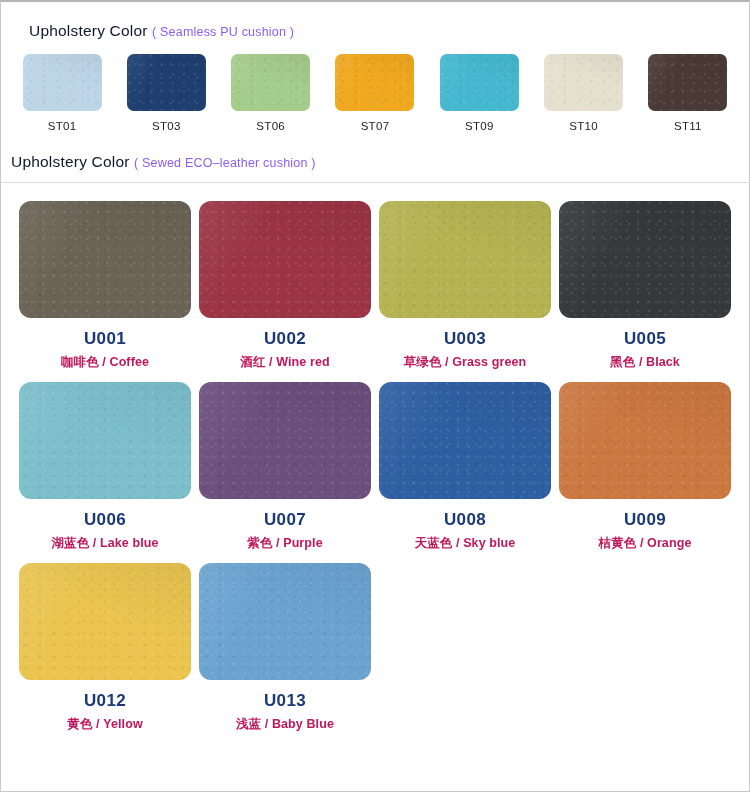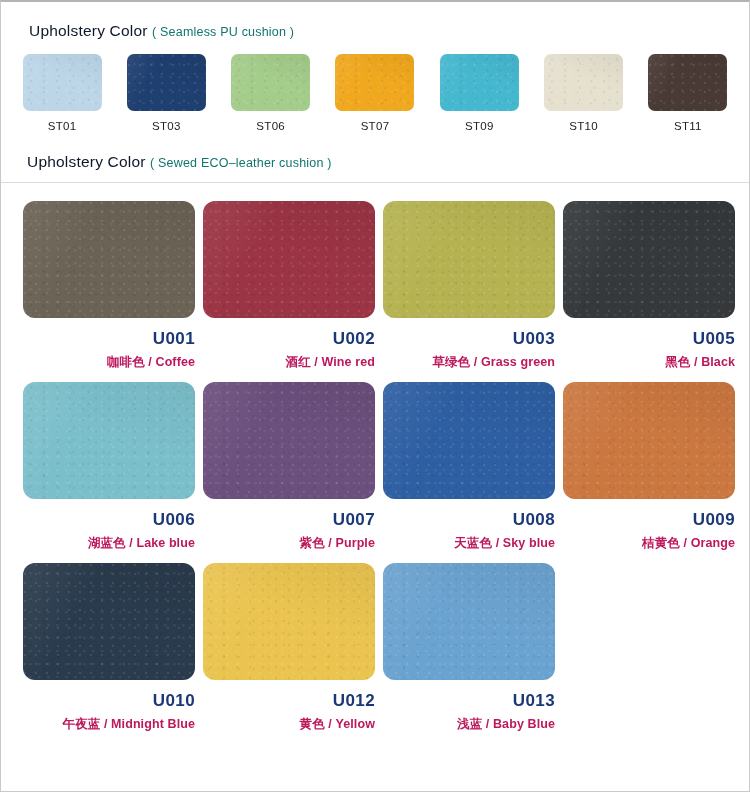--- a/index.html
+++ b/index.html
@@ -32,21 +32,21 @@
     font-weight: 400;
     letter-spacing: 0.2px;
     white-space: nowrap;
   }
   .section-title .title-main {
     font-size: 15.5px;
     color: #0f172a;
   }
   .section-title .title-sub {
     font-size: 12.5px;
-    color: #0f766e;
+    color: #8b5cf6;
   }
 
   .pu-title-wrap { padding-left: 28px; margin-bottom: 14px; }
 
   .pu-row {
     display: flex;
     padding: 0 18px;
     gap: 16px;
   }
 
@@ -71,37 +71,37 @@
     margin-top: 9px;
     font-size: 11.5px;
     color: #222222;
     letter-spacing: 0.3px;
   }
 
   
   .section-eco { margin-top: 21px; }
 
   .eco-title-wrap {
-    padding-left: 26px;
+    padding-left: 10px;
     padding-bottom: 11px;
     border-bottom: 1px solid #dcdcdc;
     margin-bottom: 0;
   }
 
   .eco-grid {
     display: grid;
     grid-template-columns: repeat(4, 1fr);
     padding: 18px 14px 0 14px;
     row-gap: 11px;
   }
 
   .eco-cell {
     display: flex;
     flex-direction: column;
-    align-items: flex-end;
+    align-items: center;
   }
 
   .eco-swatch {
     width: 172px;
     height: 117px;
     border-radius: 12px;
     position: relative;
     overflow: hidden;
   }
 
@@ -235,25 +235,20 @@
           <div class="eco-swatch grain" style="background: rgb(46, 95, 163);"></div>
           <div class="eco-code">U008</div>
           <div class="eco-name">天蓝色 / Sky blue</div>
         </div>
         <div class="eco-cell">
           <div class="eco-swatch grain" style="background: rgb(203, 119, 64);"></div>
           <div class="eco-code">U009</div>
           <div class="eco-name">桔黄色 / Orange</div>
         </div>
         <div class="eco-cell">
-          <div class="eco-swatch grain" style="background: rgb(42, 59, 77);"></div>
-          <div class="eco-code">U010</div>
-          <div class="eco-name">午夜蓝 / Midnight Blue</div>
-        </div>
-        <div class="eco-cell">
           <div class="eco-swatch grain" style="background: rgb(234, 196, 79);"></div>
           <div class="eco-code">U012</div>
           <div class="eco-name">黄色 / Yellow</div>
         </div>
         <div class="eco-cell">
           <div class="eco-swatch grain" style="background: rgb(107, 163, 208);"></div>
           <div class="eco-code">U013</div>
           <div class="eco-name">浅蓝 / Baby Blue</div>
         </div>
       </div>

